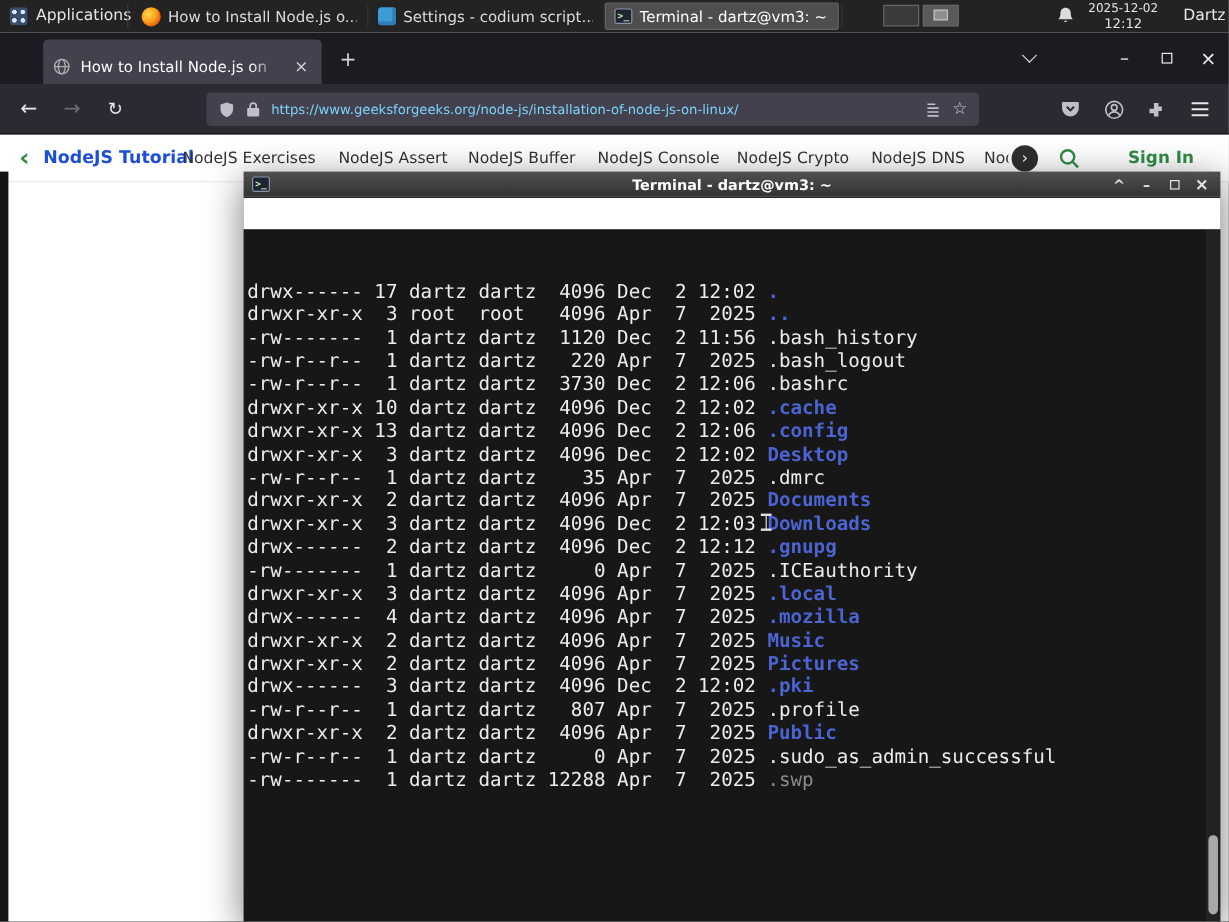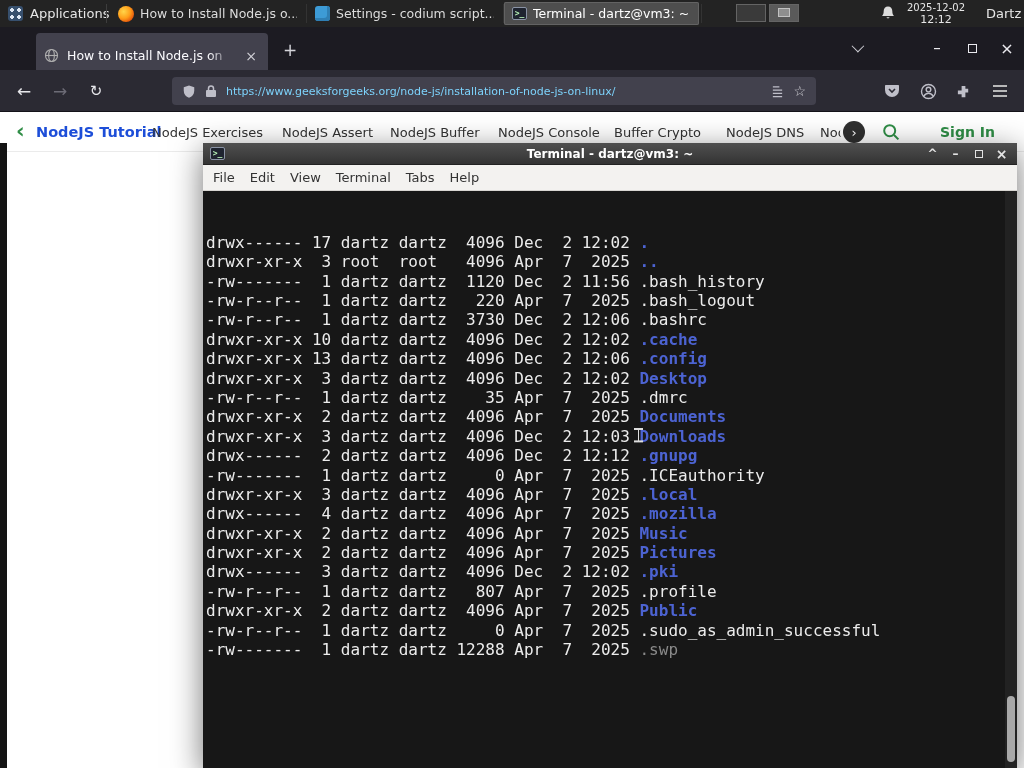--- a/index.html
+++ b/index.html
@@ -228,21 +228,21 @@
   </div>
 </div>
 
 <div class="gfg">
   <span class="gfg-back">‹</span>
   <span class="gfg-title">NodeJS Tutorial</span>
   <span class="gfg-link gl-0">NodeJS Exercises</span>
   <span class="gfg-link gl-1">NodeJS Assert</span>
   <span class="gfg-link gl-2">NodeJS Buffer</span>
   <span class="gfg-link gl-3">NodeJS Console</span>
-  <span class="gfg-link gl-4">Buffer Crypto</span>
+  <span class="gfg-link gl-4">NodeJS Crypto</span>
   <span class="gfg-link gl-5">NodeJS DNS</span>
   <span class="gfg-link gl-6">Node</span>
   <span class="gfg-more">›</span>
   <span class="gfg-search">
     <svg width="18" height="18" viewBox="0 0 18 18" fill="none" stroke="#2f8d46" stroke-width="2">
         <circle cx="7.7" cy="7.7" r="5.5"></circle>
         <path d="M12 12l4.4 4.4"></path>
       </svg>
   </span>
   <span class="gfg-signin">Sign In</span>
@@ -257,28 +257,20 @@
     <span class="tt-btns">
       <span class="tt-btn">^</span>
       <span class="tt-btn">–</span>
       <span class="tt-btn">
           <span class="tt-maxbox"></span>
         </span>
       <span class="tt-btn tt-close">×</span>
     </span>
   </div>
 
-  <div class="term-menubar">
-    <span>File</span>
-    <span>Edit</span>
-    <span>View</span>
-    <span>Terminal</span>
-    <span>Tabs</span>
-    <span>Help</span>
-  </div>
 
   <div class="term-content">
     <div><div class="tline"><span>drwx------ 17 dartz dartz  4096 Dec  2 12:02 </span><span class="fn-dir">.</span></div><div class="tline"><span>drwxr-xr-x  3 root  root   4096 Apr  7  2025 </span><span class="fn-dir">..</span></div><div class="tline"><span>-rw-------  1 dartz dartz  1120 Dec  2 11:56 </span><span>.bash_history</span></div><div class="tline"><span>-rw-r--r--  1 dartz dartz   220 Apr  7  2025 </span><span>.bash_logout</span></div><div class="tline"><span>-rw-r--r--  1 dartz dartz  3730 Dec  2 12:06 </span><span>.bashrc</span></div><div class="tline"><span>drwxr-xr-x 10 dartz dartz  4096 Dec  2 12:02 </span><span class="fn-dir">.cache</span></div><div class="tline"><span>drwxr-xr-x 13 dartz dartz  4096 Dec  2 12:06 </span><span class="fn-dir">.config</span></div><div class="tline"><span>drwxr-xr-x  3 dartz dartz  4096 Dec  2 12:02 </span><span class="fn-dir">Desktop</span></div><div class="tline"><span>-rw-r--r--  1 dartz dartz    35 Apr  7  2025 </span><span>.dmrc</span></div><div class="tline"><span>drwxr-xr-x  2 dartz dartz  4096 Apr  7  2025 </span><span class="fn-dir">Documents</span></div><div class="tline"><span>drwxr-xr-x  3 dartz dartz  4096 Dec  2 12:03 </span><span class="fn-dir">Downloads</span></div><div class="tline"><span>drwx------  2 dartz dartz  4096 Dec  2 12:12 </span><span class="fn-dir">.gnupg</span></div><div class="tline"><span>-rw-------  1 dartz dartz     0 Apr  7  2025 </span><span>.ICEauthority</span></div><div class="tline"><span>drwxr-xr-x  3 dartz dartz  4096 Apr  7  2025 </span><span class="fn-dir">.local</span></div><div class="tline"><span>drwx------  4 dartz dartz  4096 Apr  7  2025 </span><span class="fn-dir">.mozilla</span></div><div class="tline"><span>drwxr-xr-x  2 dartz dartz  4096 Apr  7  2025 </span><span class="fn-dir">Music</span></div><div class="tline"><span>drwxr-xr-x  2 dartz dartz  4096 Apr  7  2025 </span><span class="fn-dir">Pictures</span></div><div class="tline"><span>drwx------  3 dartz dartz  4096 Dec  2 12:02 </span><span class="fn-dir">.pki</span></div><div class="tline"><span>-rw-r--r--  1 dartz dartz   807 Apr  7  2025 </span><span>.profile</span></div><div class="tline"><span>drwxr-xr-x  2 dartz dartz  4096 Apr  7  2025 </span><span class="fn-dir">Public</span></div><div class="tline"><span>-rw-r--r--  1 dartz dartz     0 Apr  7  2025 </span><span>.sudo_as_admin_successful</span></div><div class="tline"><span>-rw-------  1 dartz dartz 12288 Apr  7  2025 </span><span class="fn-dim">.swp</span></div></div>
     <div class="term-track"></div>
     <div class="term-thumb"></div>
     <div class="ibeam"></div>
   </div>
 </div>
 
 </body></html>

